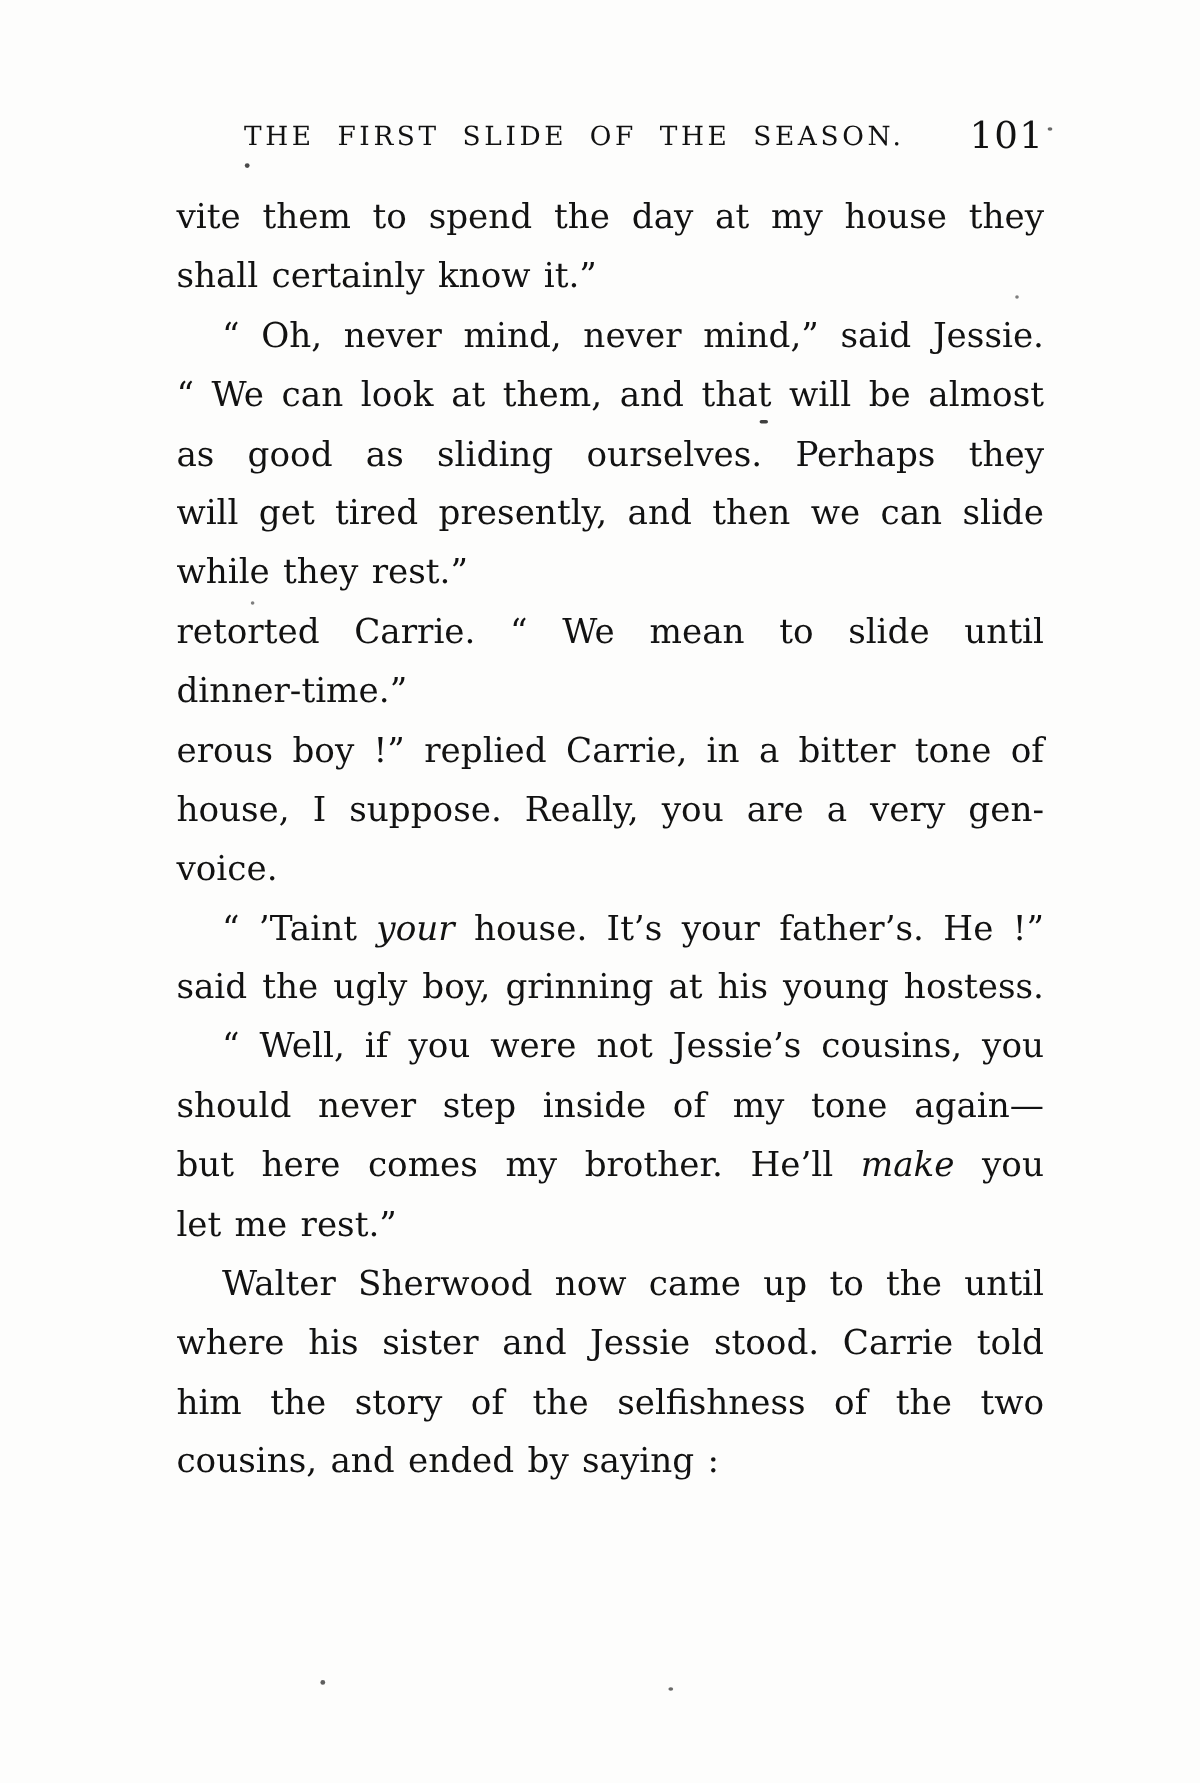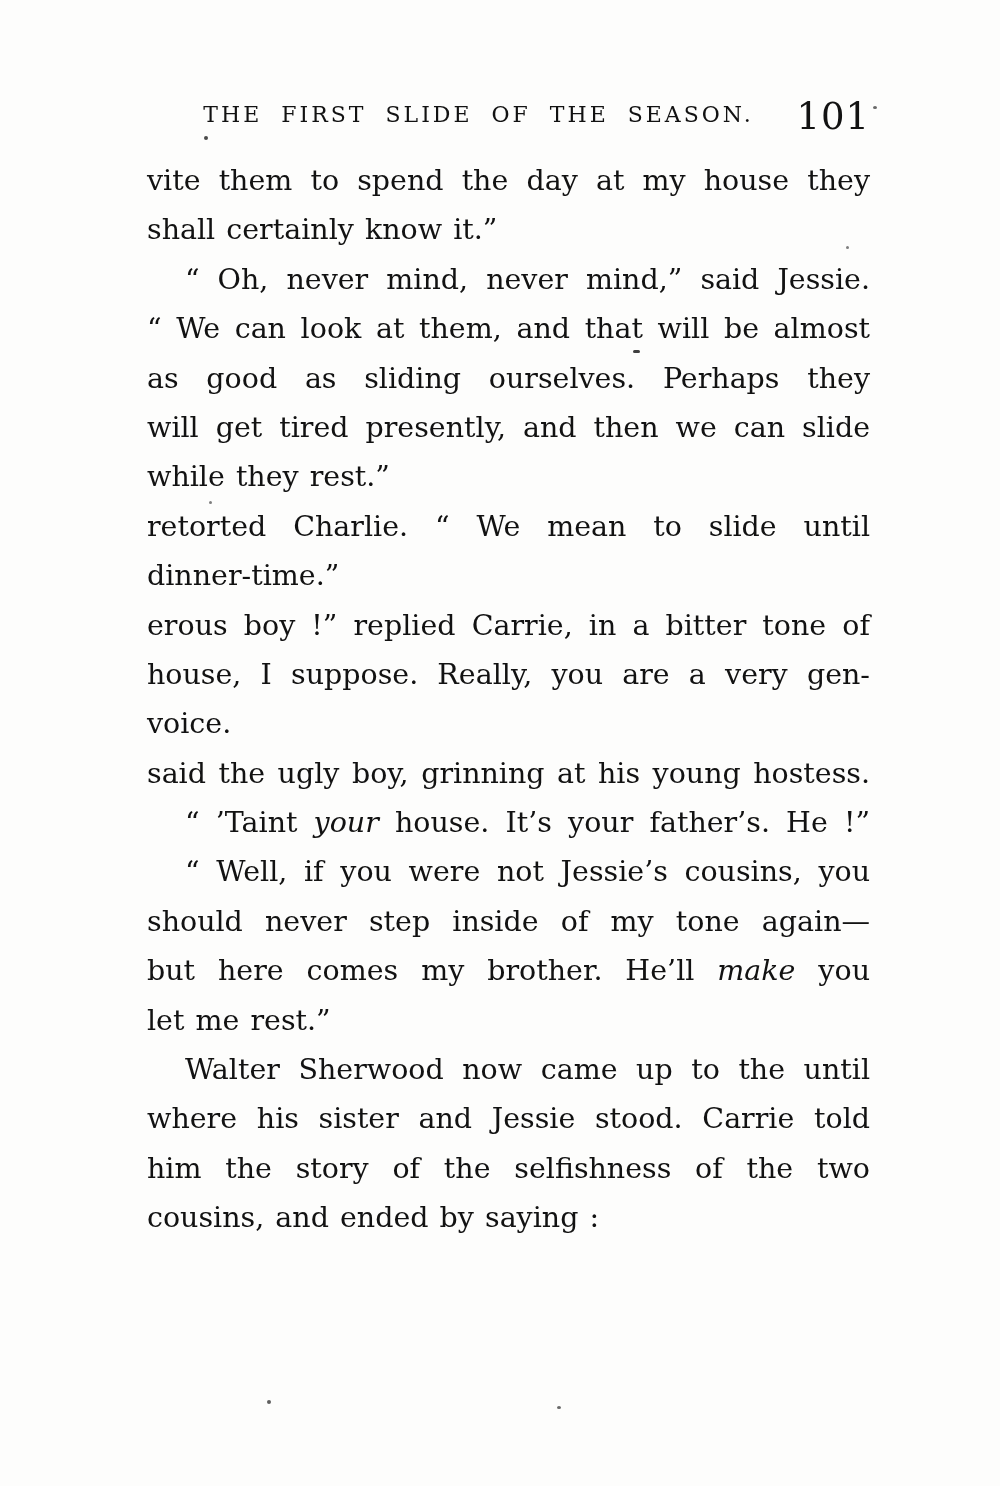--- a/index.html
+++ b/index.html
@@ -29,21 +29,21 @@
     font-size: 22px;
     letter-spacing: 3px;
     word-spacing: 9px;
     padding-right: 60px; 
     white-space: nowrap;
   }
   .page-number {
     position: absolute;
     right: 0;
     top: -7px;
-    font-size: 37px;
+    font-size: 31px;
     letter-spacing: 1px;
   }
   .body-text {
     position: absolute;
     left: 147px;
     top: 156px;
     width: 723px;
     font-size: 28.5px;
     line-height: 49.4px;
     word-spacing: 2px;
@@ -88,31 +88,31 @@
         <div class="line last">shall certainly know it.”</div>
       </div>
       <div class="paragraph">
         <div class="line indent">“ Oh, never mind, never mind,” said Jessie.</div>
         <div class="line">“ We can look at them, and that will be almost</div>
         <div class="line">as good as sliding ourselves.  Perhaps they</div>
         <div class="line">will get tired presently, and then we can slide</div>
         <div class="line last">while they rest.”</div>
       </div>
       <div class="paragraph">
-        <div class="line">retorted Charlie.  “ We mean to slide until</div>
+        <div class="line">retorted Carrie.  “ We mean to slide until</div>
         <div class="line last">dinner-time.”</div>
       </div>
       <div class="paragraph">
         <div class="line">erous boy !” replied Carrie, in a bitter tone of</div>
         <div class="line">house, I suppose.  Really, you are a very gen-</div>
         <div class="line last">voice.</div>
       </div>
       <div class="paragraph">
+        <div class="line indent">“ ’Taint <em>your</em> house.   It’s your father’s.   He !”</div>
         <div class="line">said the ugly boy, grinning at his young hostess.</div>
-        <div class="line indent">“ ’Taint <em>your</em> house.   It’s your father’s.   He !”</div>
       </div>
       <div class="paragraph">
         <div class="line indent">“ Well, if you were not Jessie’s cousins, you</div>
         <div class="line">should never step inside of my tone again—</div>
         <div class="line">but here comes my brother.  He’ll <em>make</em> you</div>
         <div class="line last">let me rest.”</div>
       </div>
       <div class="paragraph">
         <div class="line indent">Walter Sherwood now came up to the until</div>
         <div class="line">where his sister and Jessie stood.  Carrie told</div>

